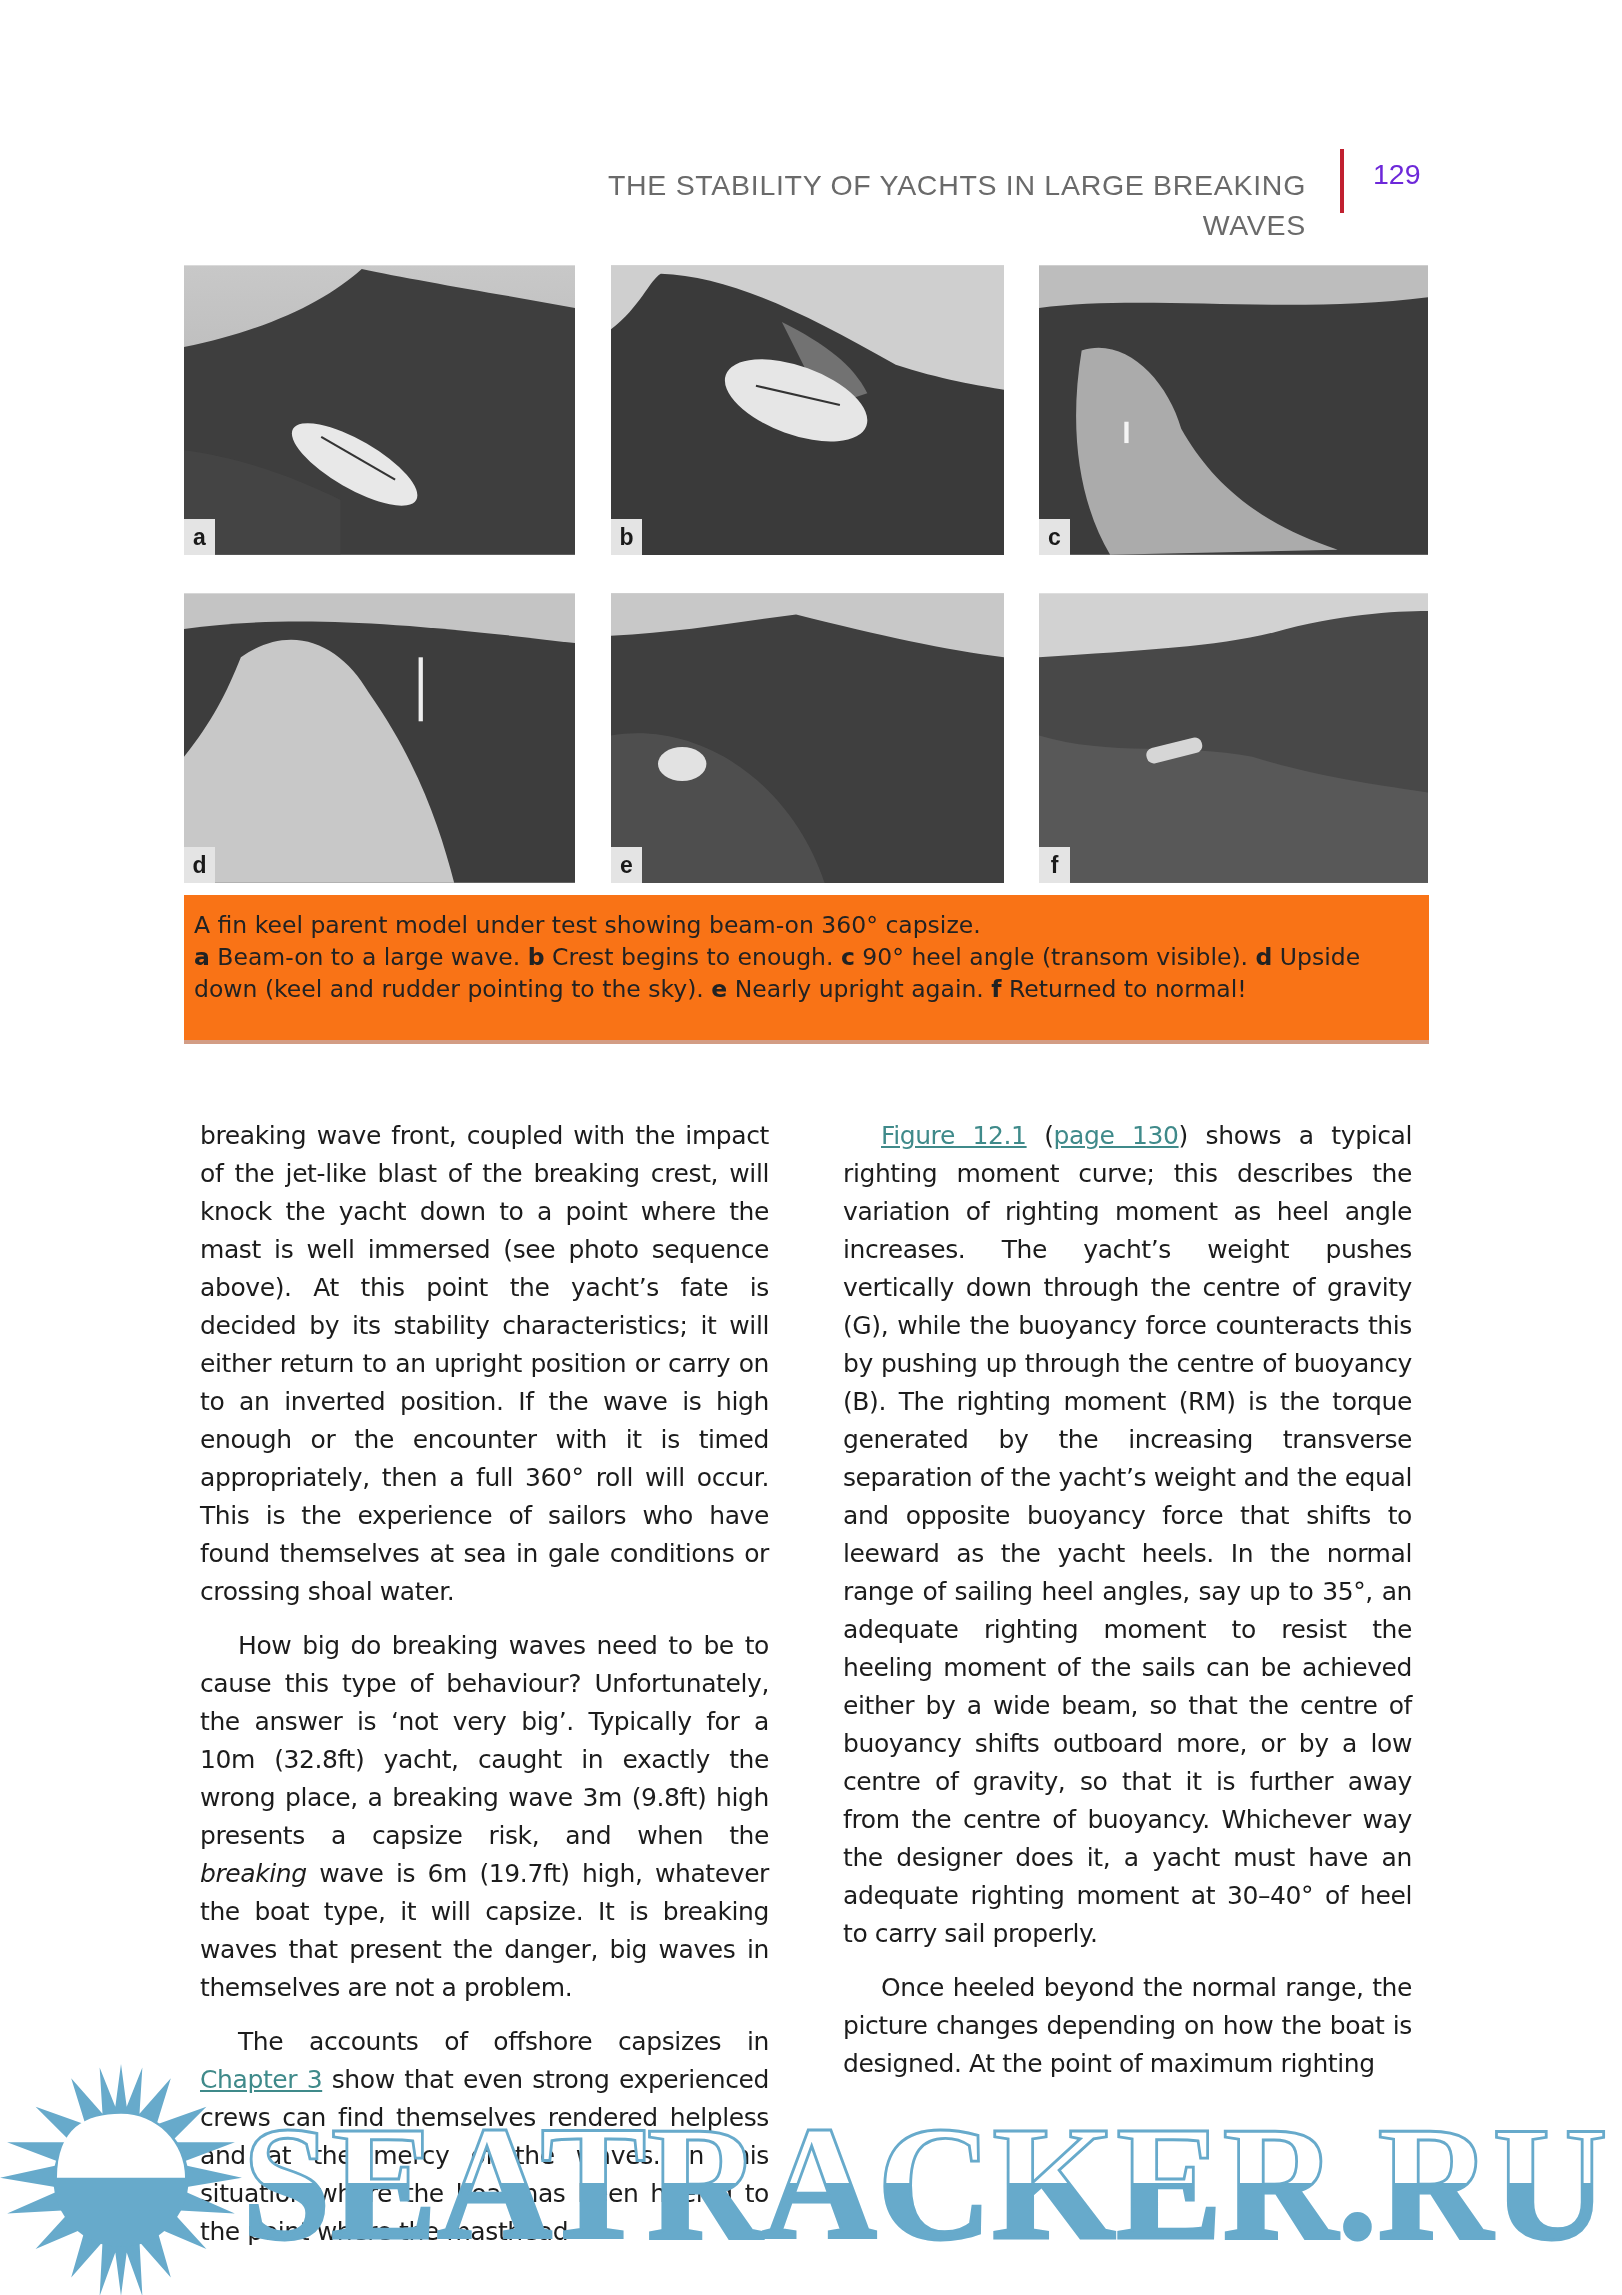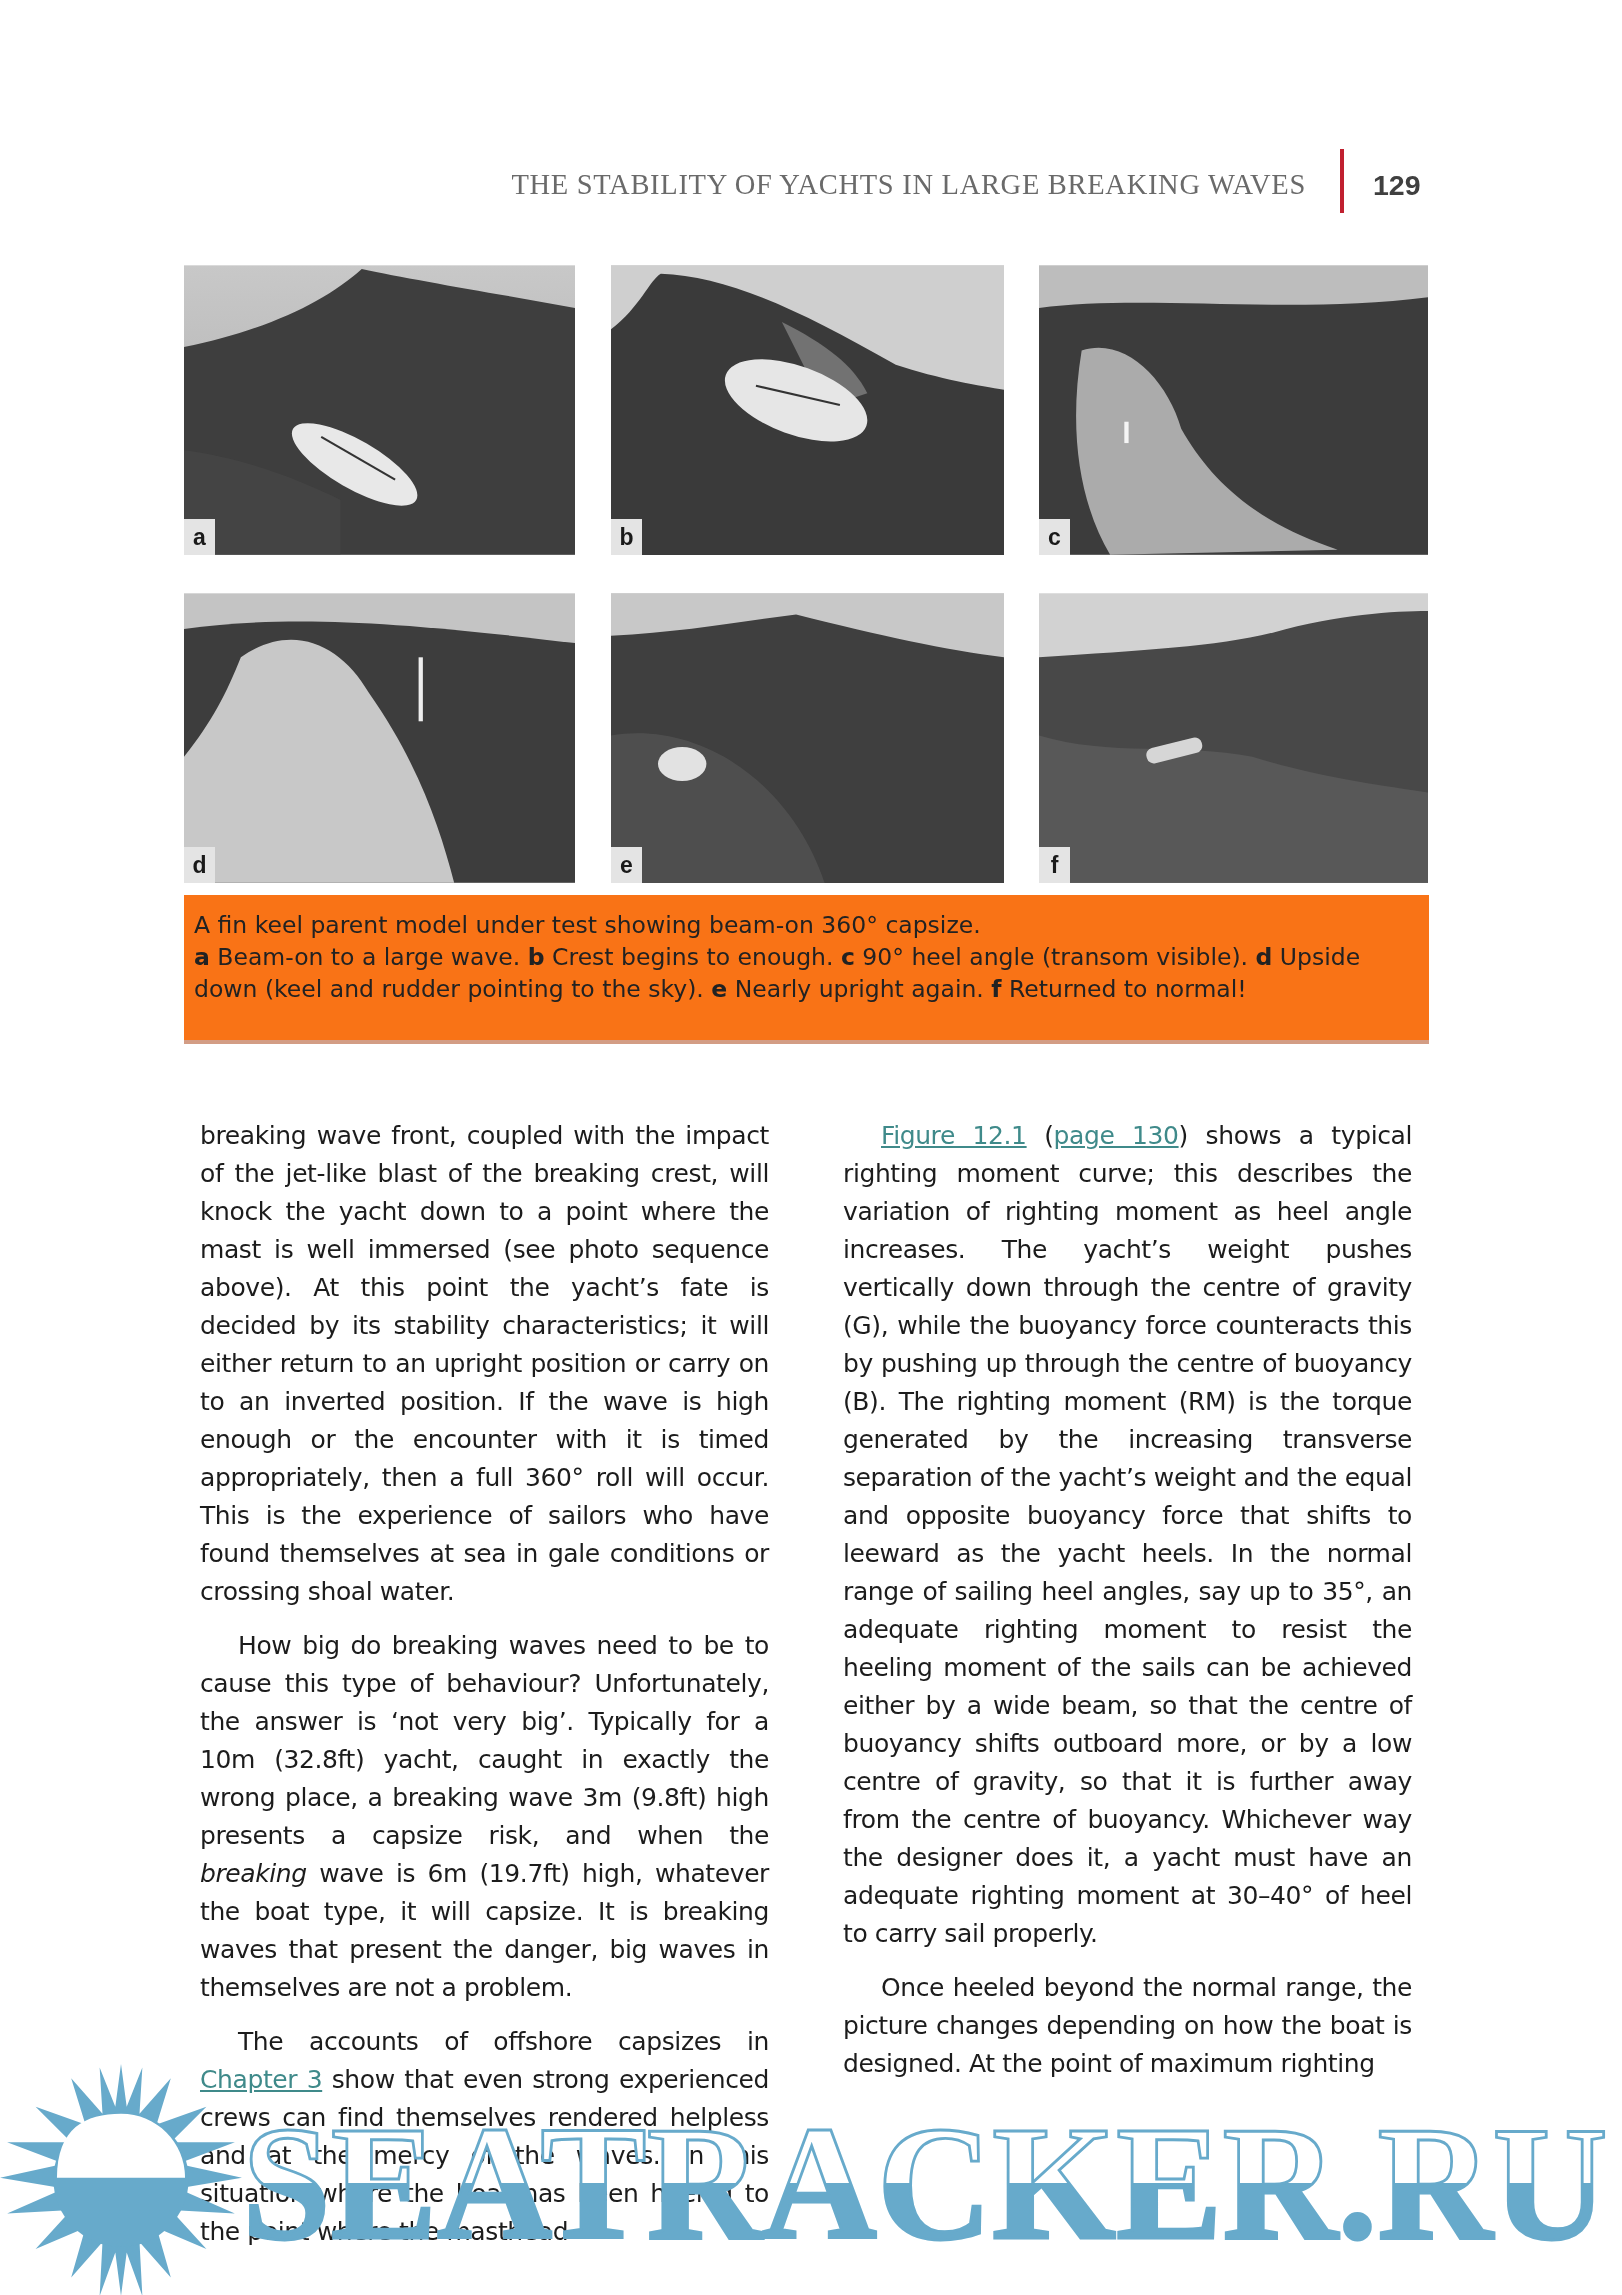--- a/index.html
+++ b/index.html
@@ -2,27 +2,27 @@
 <html style="font-size:11.4px"><head>
 <meta charset="utf-8">
 <style>
   html, body { margin: 0; padding: 0; }
   body {
     width: 1622px; height: 2295px; background: #ffffff; position: relative; overflow: hidden;
     font-family: "DejaVu Sans", "Liberation Sans", sans-serif; color: #1a1a1a;
   }
   .running-head {
     position: absolute; top: 165px; left: 498px; width: 808px; text-align: right;
-    font-family: Liberation Serif, serif; font-size: 28.5px; letter-spacing: 0.7px;
+    font-family: Liberation Sans, sans-serif; font-size: 28.5px; letter-spacing: 0.7px;
     color: #6a6a6a; line-height: 40px;
   }
   .head-rule { position: absolute; top: 149px; left: 1340px; width: 4.3px; height: 64px; background: #c0202f; }
   .page-num {
-    position: absolute; top: 165px; left: 1373px; font-family: "Liberation Sans", sans-serif;
-    font-weight: bold; font-size: 28.5px; color: #404040; line-height: 40px;
+    position: absolute; top: 154px; left: 1373px; font-family: "Liberation Sans", sans-serif;
+    font-weight: normal; font-size: 28.5px; color: #6d28d9; line-height: 40px;
   }
   .photo {
     position: absolute; overflow: hidden;
   }
   .photo .bg { position: absolute; inset: 0; }
   .photo .label {
     position: absolute; left: 0; bottom: 0; width: 31px; height: 36px; background: #e4e4e4;
     font-family: "Liberation Sans", sans-serif; font-weight: bold; font-size: 23px; color: #1a1a1a;
     text-align: center; line-height: 36px;
   }

